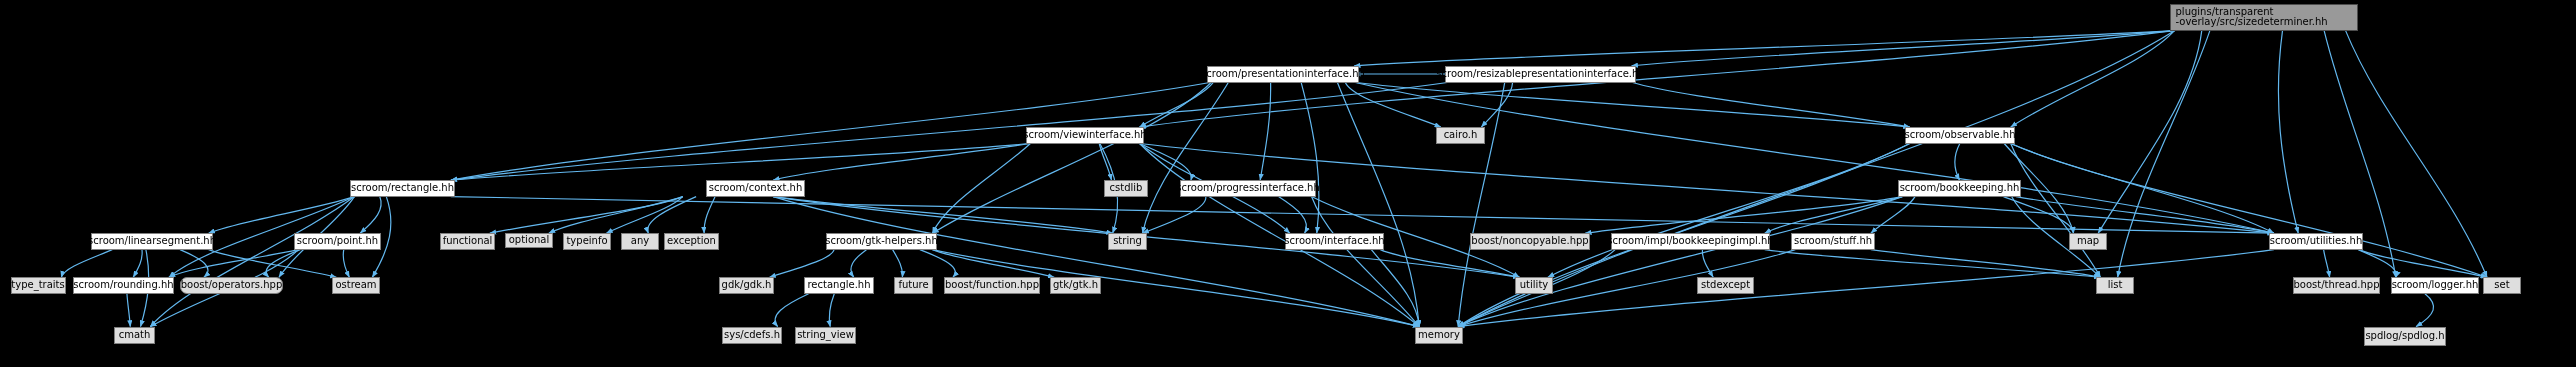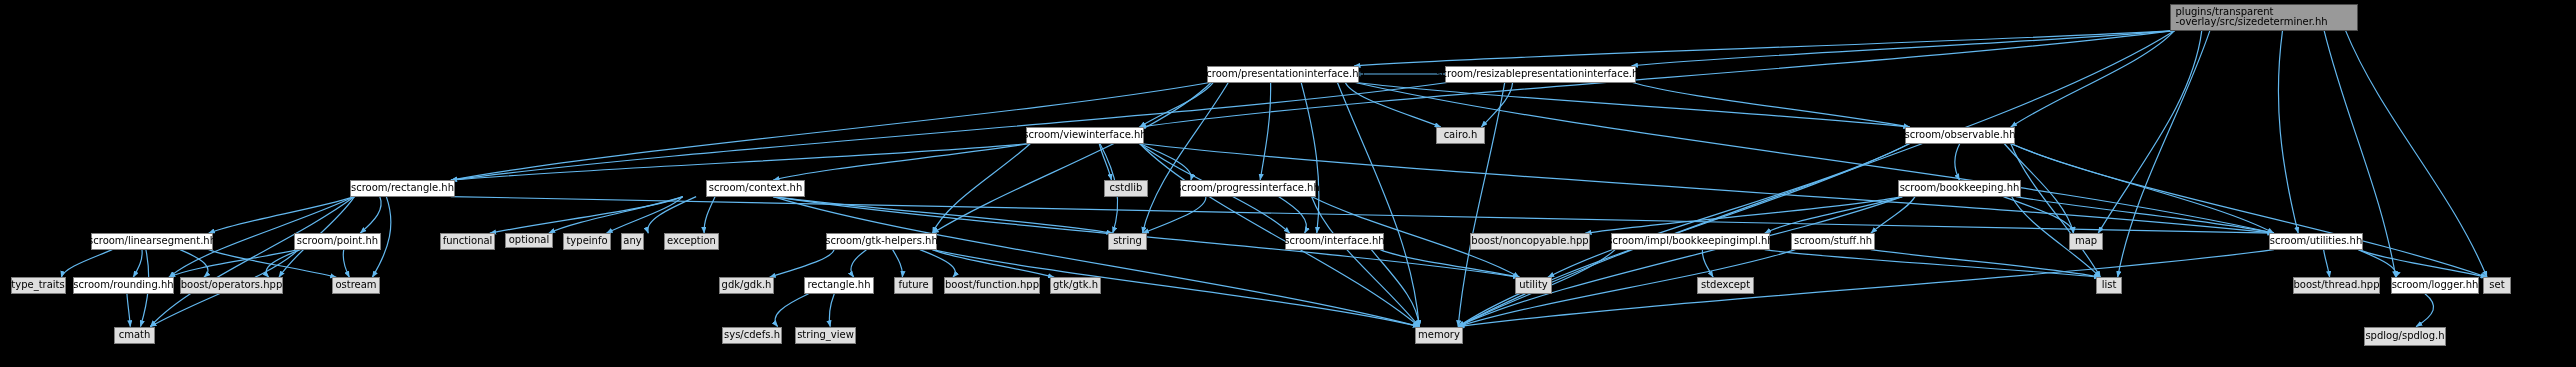--- a/index.html
+++ b/index.html
@@ -1,21 +1,21 @@
 <!DOCTYPE html>
 <html style="font-size:12px"><head>
 <meta charset="utf-8">
 <style>
   html,body{margin:0;padding:0;background:#000;}
   #canvas{position:relative;width:2576px;height:367px;background:#000;overflow:hidden;
           font-family:"DejaVu Sans","Liberation Sans",sans-serif;}
   .node{position:absolute;box-sizing:border-box;border:0.7px solid #808080;
         display:flex;align-items:center;justify-content:center;
         font-size:10px;line-height:1.05;color:#000;white-space:pre;text-align:center;
-        padding:0 10px;}
+        padding:0 18px;}
   .node.sys{background:#dedede;}
   .node.usr{background:#ffffff;}
   .node.root{background:#999999;border:0.7px solid #4d4d4d;font-size:10px;
              white-space:pre-line;padding:1.5px 4.5px;text-align:left;justify-content:flex-start;}
   svg.edges{position:absolute;left:0;top:0;width:2576px;height:367px;pointer-events:none;}
 </style>
 </head>
 <body>
 
 <div id="canvas">
@@ -148,21 +148,21 @@
       <div class="node usr" style="left: 826px; top: 233px; width: 111px; height: 16.5px;">scroom/gtk-helpers.hh</div>
       <div class="node sys" style="left: 1108px; top: 233px; width: 39px; height: 16.5px;">string</div>
       <div class="node usr" style="left: 1285px; top: 233px; width: 99px; height: 16.5px;">scroom/interface.hh</div>
       <div class="node sys" style="left: 1470px; top: 233px; width: 120px; height: 16.5px;">boost/noncopyable.hpp</div>
       <div class="node usr" style="left: 1611px; top: 233px; width: 159px; height: 16.5px;">scroom/impl/bookkeepingimpl.hh</div>
       <div class="node usr" style="left: 1791px; top: 233px; width: 84px; height: 16.5px;">scroom/stuff.hh</div>
       <div class="node sys" style="left: 2069px; top: 233px; width: 34px; height: 16.5px;">map</div>
       <div class="node usr" style="left: 2269px; top: 233px; width: 94px; height: 16.5px;">scroom/utilities.hh</div>
       <div class="node sys" style="left: 10.5px; top: 277px; width: 55px; height: 16.5px;">type_traits</div>
       <div class="node usr" style="left: 73px; top: 277px; width: 101px; height: 16.5px;">scroom/rounding.hh</div>
-      <div class="node sys" style="left: 180px; top: 277px; width: 103px; height: 16.5px;">boost/operators.hpp</div>
+      <div class="node sys" style="left: 180px; top: 277px; width: 103px; height: 16.5px; border-radius: 7px;">boost/operators.hpp</div>
       <div class="node sys" style="left: 332px; top: 277px; width: 48px; height: 16.5px;">ostream</div>
       <div class="node sys" style="left: 719px; top: 277px; width: 55px; height: 16.5px;">gdk/gdk.h</div>
       <div class="node usr" style="left: 804px; top: 277px; width: 70px; height: 16.5px;">rectangle.hh</div>
       <div class="node sys" style="left: 894px; top: 277px; width: 39px; height: 16.5px;">future</div>
       <div class="node sys" style="left: 944px; top: 277px; width: 96px; height: 16.5px;">boost/function.hpp</div>
       <div class="node sys" style="left: 1050px; top: 277px; width: 51px; height: 16.5px;">gtk/gtk.h</div>
       <div class="node sys" style="left: 1515px; top: 277px; width: 37px; height: 16.5px;">utility</div>
       <div class="node sys" style="left: 1697px; top: 277px; width: 57px; height: 16.5px;">stdexcept</div>
       <div class="node sys" style="left: 2096px; top: 277px; width: 26px; height: 16.5px;">list</div>
       <div class="node sys" style="left: 2293px; top: 277px; width: 87px; height: 16.5px;">boost/thread.hpp</div>

